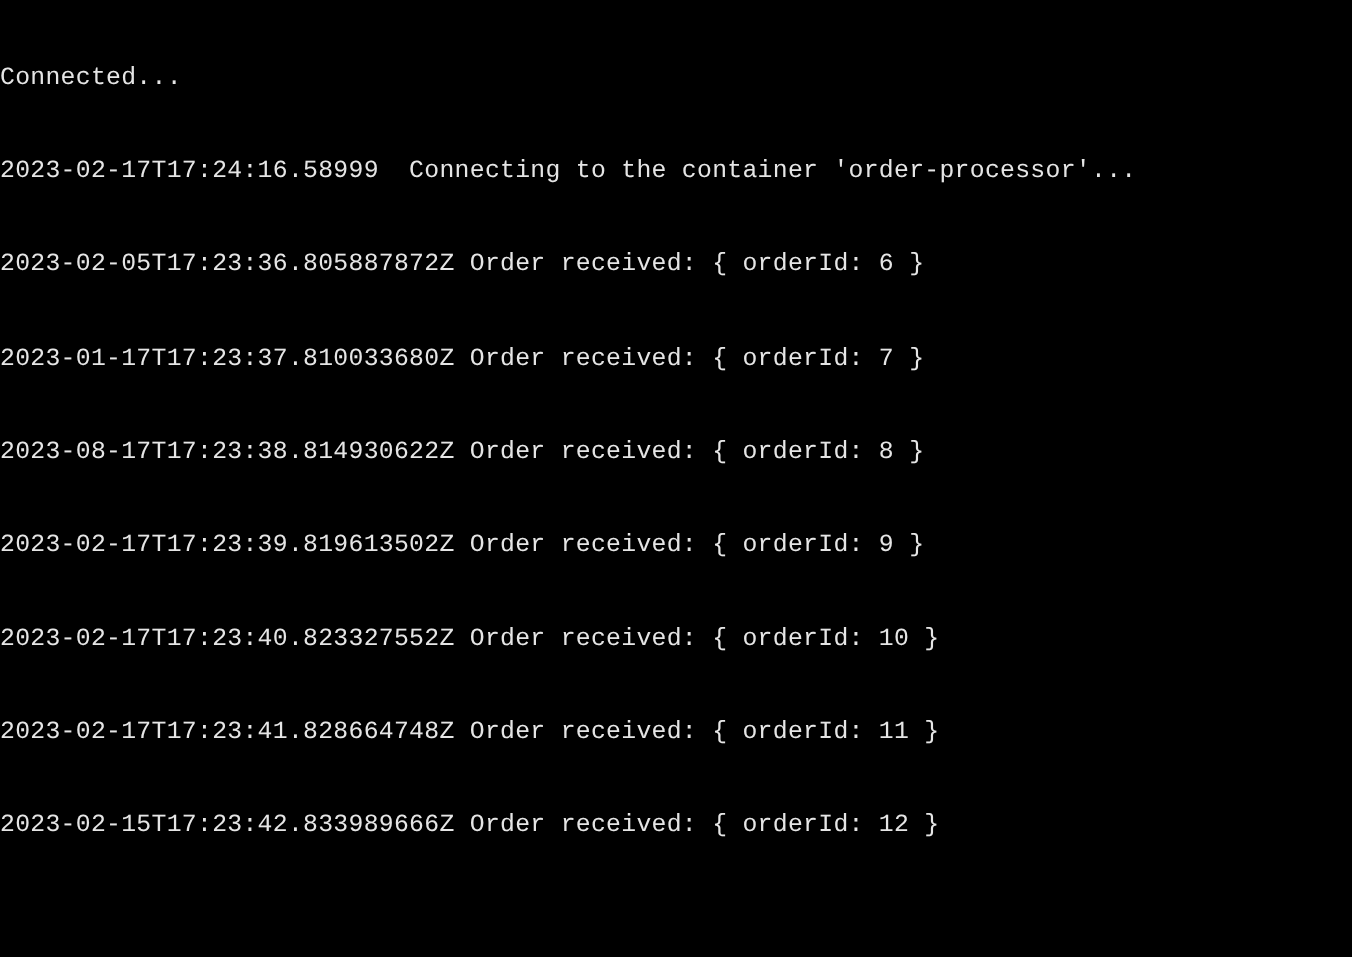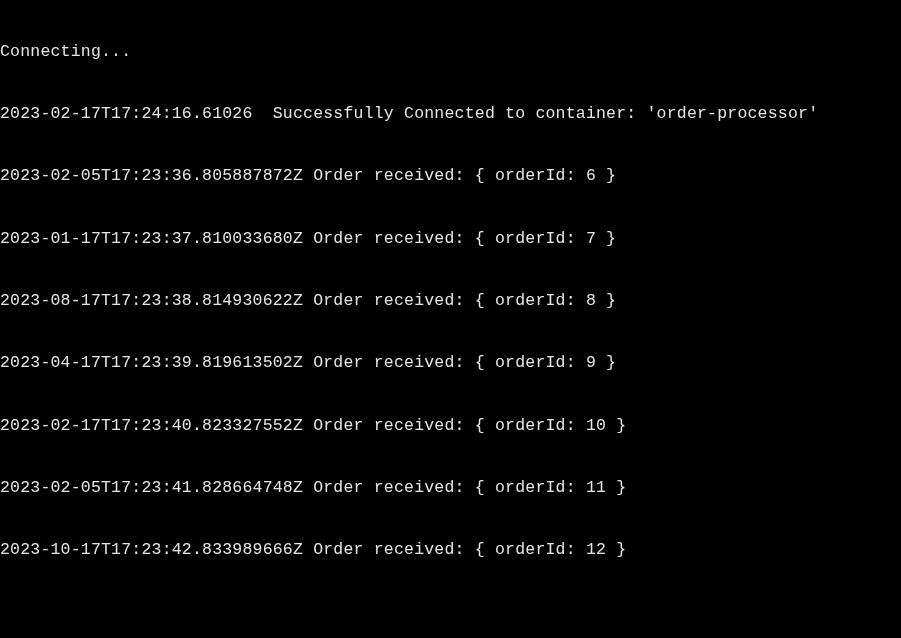--- a/index.html
+++ b/index.html
@@ -23,29 +23,29 @@
       white-space: pre;
     }
     .line {
       display: block;
     }
   </style>
 </head>
 <body>
 
 <div class="terminal">
-  <span class="line">Connecting...</span>
-  <span class="line">2023-02-17T17:24:16.61026  Successfully Connected to container: 'order-processor'</span>
+  <span class="line">Connected...</span>
+  <span class="line">2023-02-17T17:24:16.58999  Connecting to the container 'order-processor'...</span>
   <span class="line">2023-02-05T17:23:36.805887872Z Order received: { orderId: 6 }</span>
   <span class="line">2023-01-17T17:23:37.810033680Z Order received: { orderId: 7 }</span>
   <span class="line">2023-08-17T17:23:38.814930622Z Order received: { orderId: 8 }</span>
-  <span class="line">2023-04-17T17:23:39.819613502Z Order received: { orderId: 9 }</span>
+  <span class="line">2023-02-17T17:23:39.819613502Z Order received: { orderId: 9 }</span>
   <span class="line">2023-02-17T17:23:40.823327552Z Order received: { orderId: 10 }</span>
-  <span class="line">2023-02-05T17:23:41.828664748Z Order received: { orderId: 11 }</span>
-  <span class="line">2023-10-17T17:23:42.833989666Z Order received: { orderId: 12 }</span>
+  <span class="line">2023-02-17T17:23:41.828664748Z Order received: { orderId: 11 }</span>
+  <span class="line">2023-02-15T17:23:42.833989666Z Order received: { orderId: 12 }</span>
   
   
   
   
   
   
   
   
   
   

